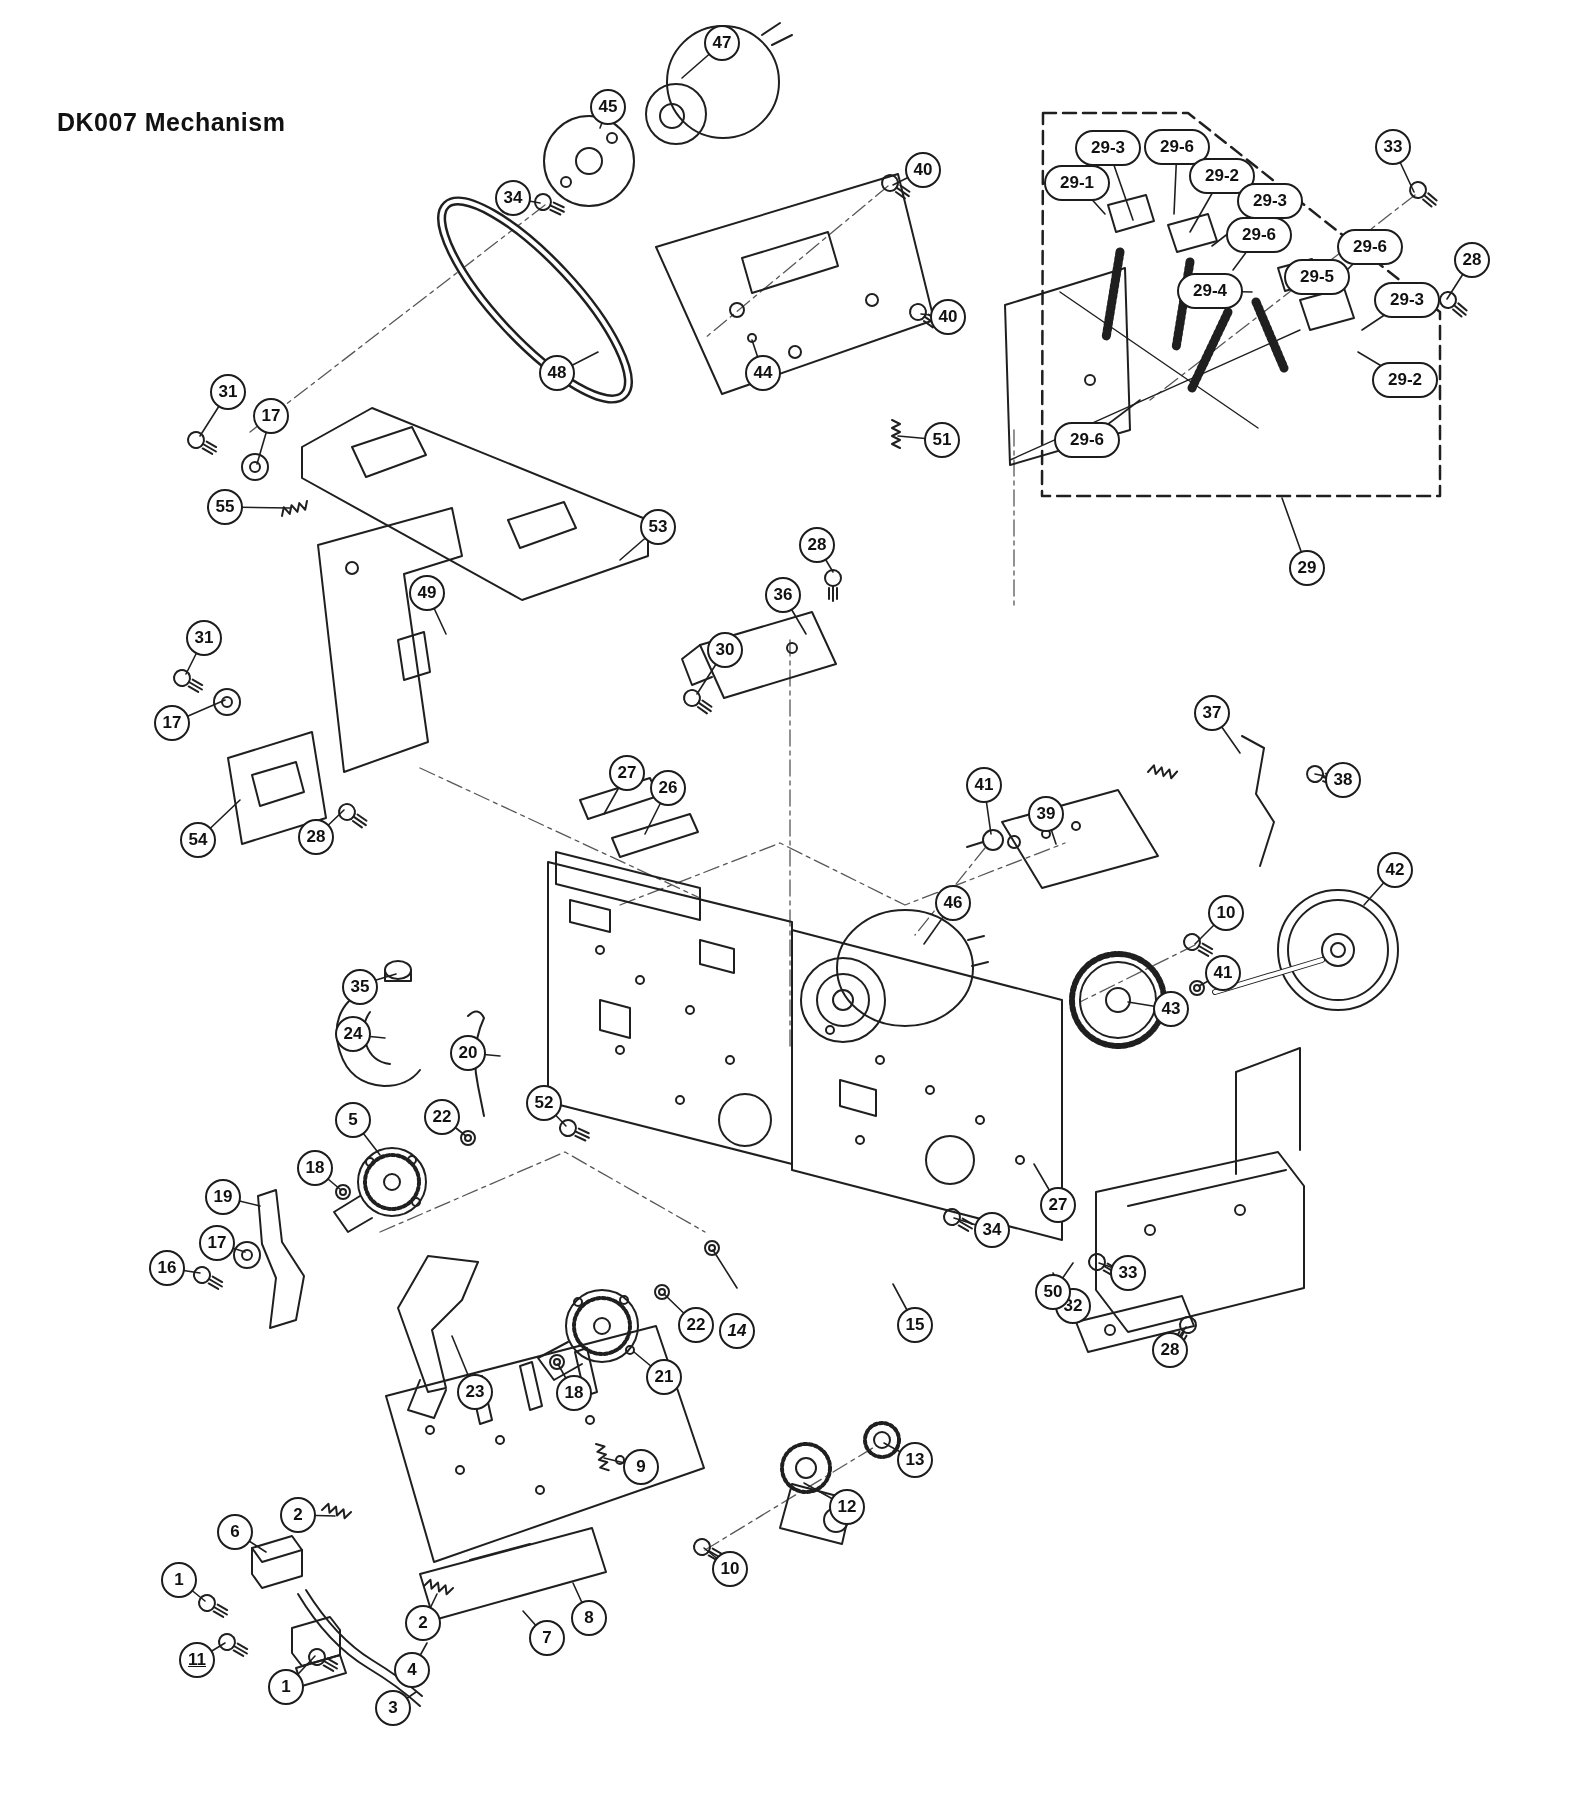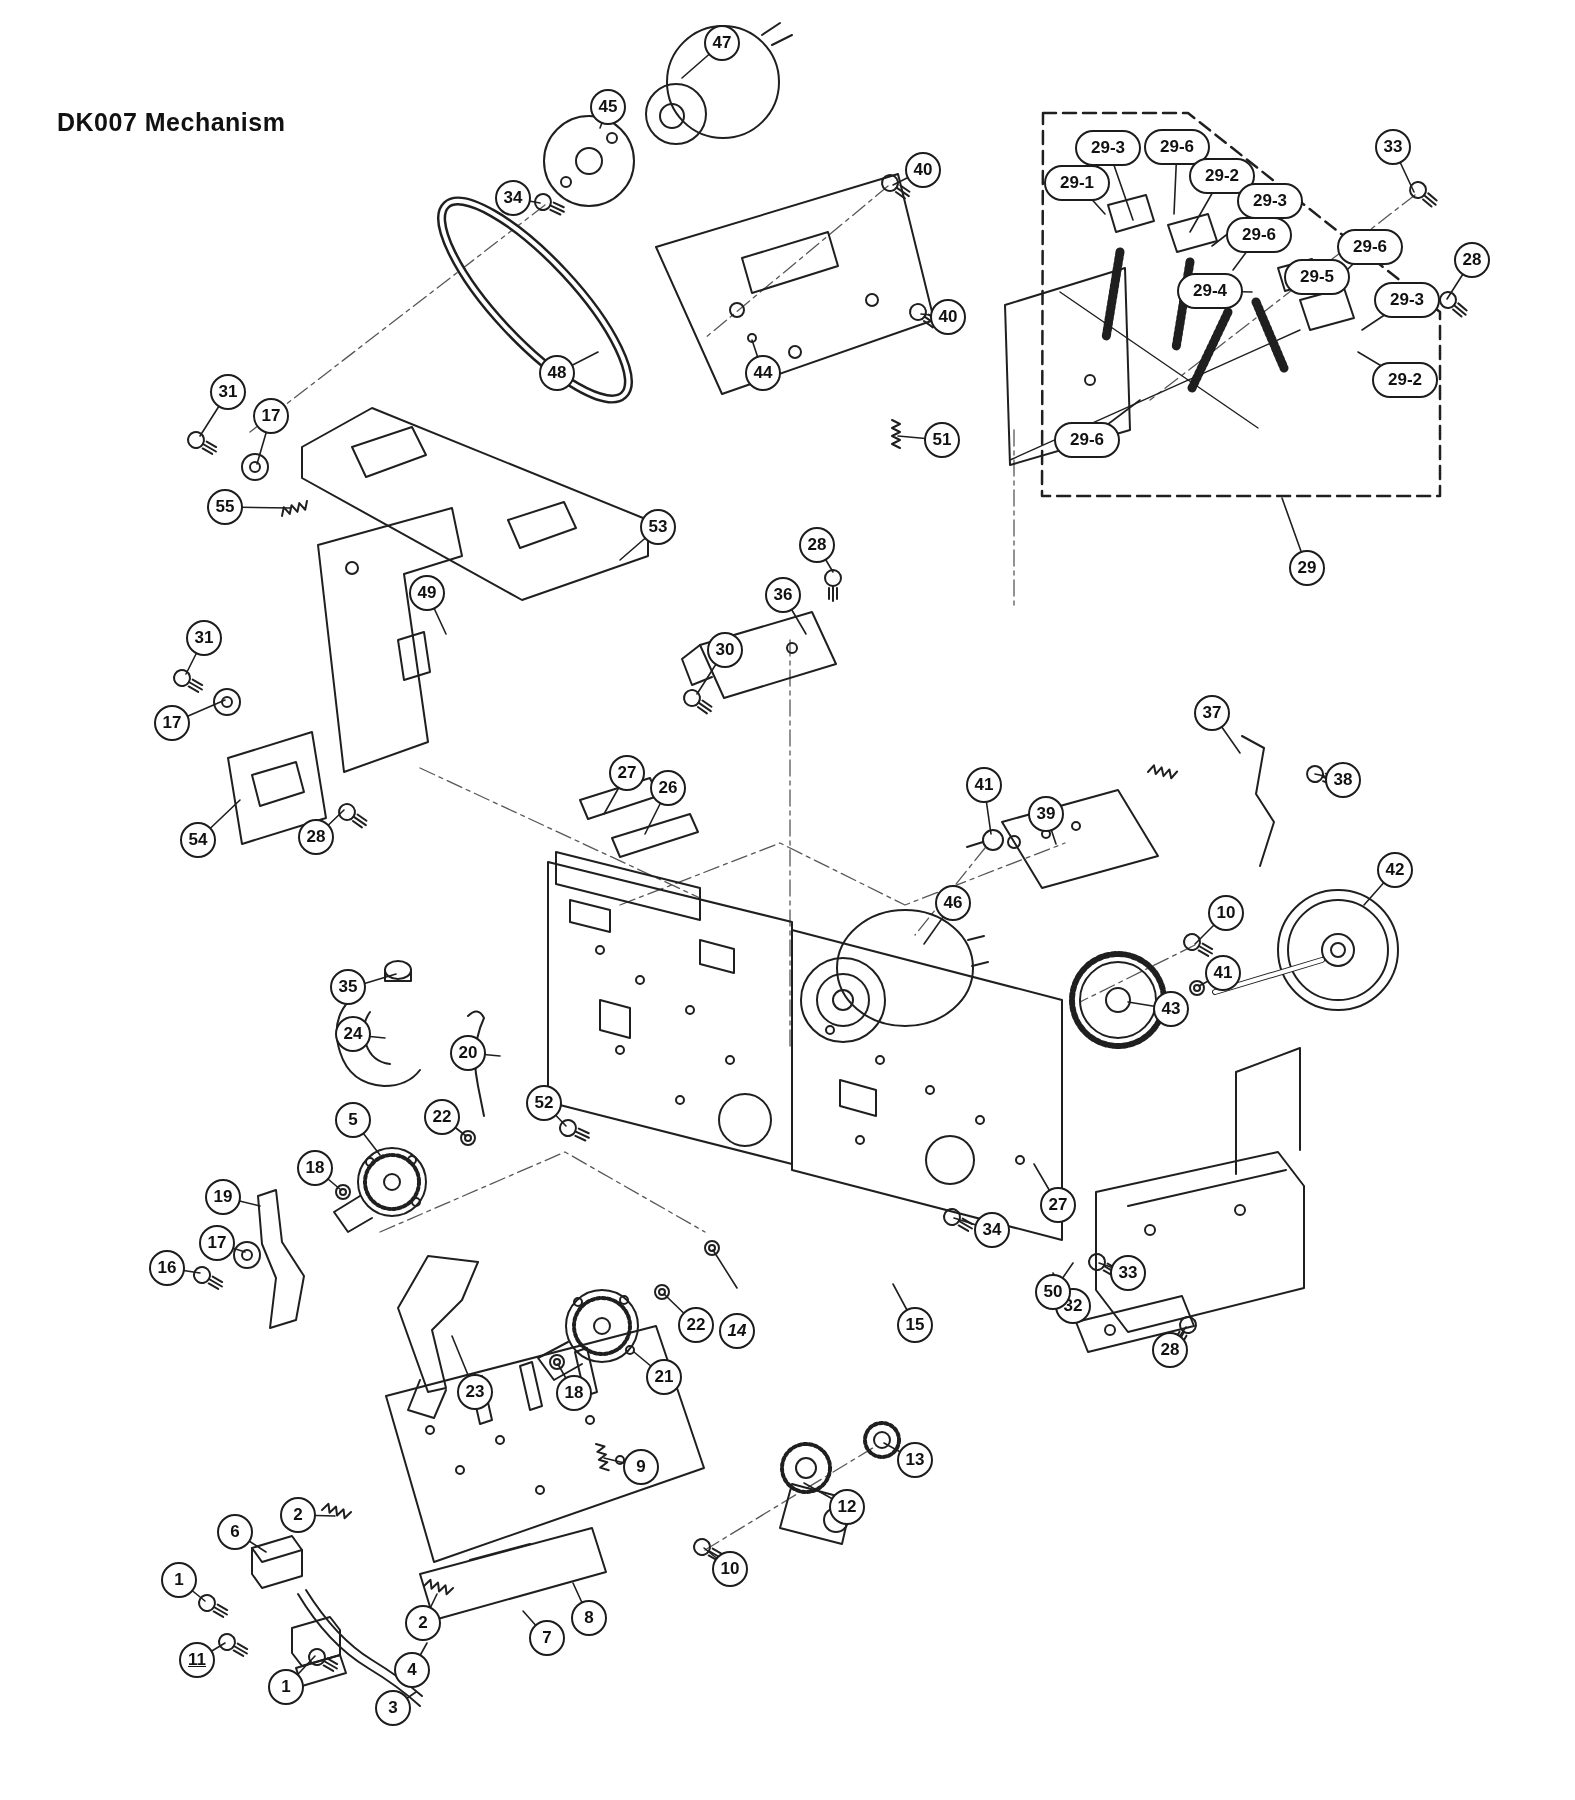--- a/index.html
+++ b/index.html
@@ -444,21 +444,21 @@
       <div class="balloon" style="left: 668px; top: 788px;">26</div>
       <div class="balloon" style="left: 1212px; top: 713px;">37</div>
       <div class="balloon" style="left: 1343px; top: 780px;">38</div>
       <div class="balloon" style="left: 984px; top: 785px;">41</div>
       <div class="balloon" style="left: 1046px; top: 814px;">39</div>
       <div class="balloon" style="left: 953px; top: 903px;">46</div>
       <div class="balloon" style="left: 1395px; top: 870px;">42</div>
       <div class="balloon" style="left: 1226px; top: 913px;">10</div>
       <div class="balloon" style="left: 1223px; top: 973px;">41</div>
       <div class="balloon" style="left: 1171px; top: 1009px;">43</div>
-      <div class="balloon" style="left: 348px; top: 987px;">35</div>
+      <div class="balloon" style="left: 360px; top: 987px;">35</div>
       <div class="balloon" style="left: 353px; top: 1034px;">24</div>
       <div class="balloon" style="left: 468px; top: 1053px;">20</div>
       <div class="balloon" style="left: 544px; top: 1103px;">52</div>
       <div class="balloon" style="left: 442px; top: 1117px;">22</div>
       <div class="balloon" style="left: 353px; top: 1120px;">5</div>
       <div class="balloon" style="left: 315px; top: 1168px;">18</div>
       <div class="balloon" style="left: 223px; top: 1197px;">19</div>
       <div class="balloon" style="left: 217px; top: 1243px;">17</div>
       <div class="balloon" style="left: 167px; top: 1268px;">16</div>
       <div class="balloon" style="left: 737px; top: 1331px; font-style: italic;">14</div>

